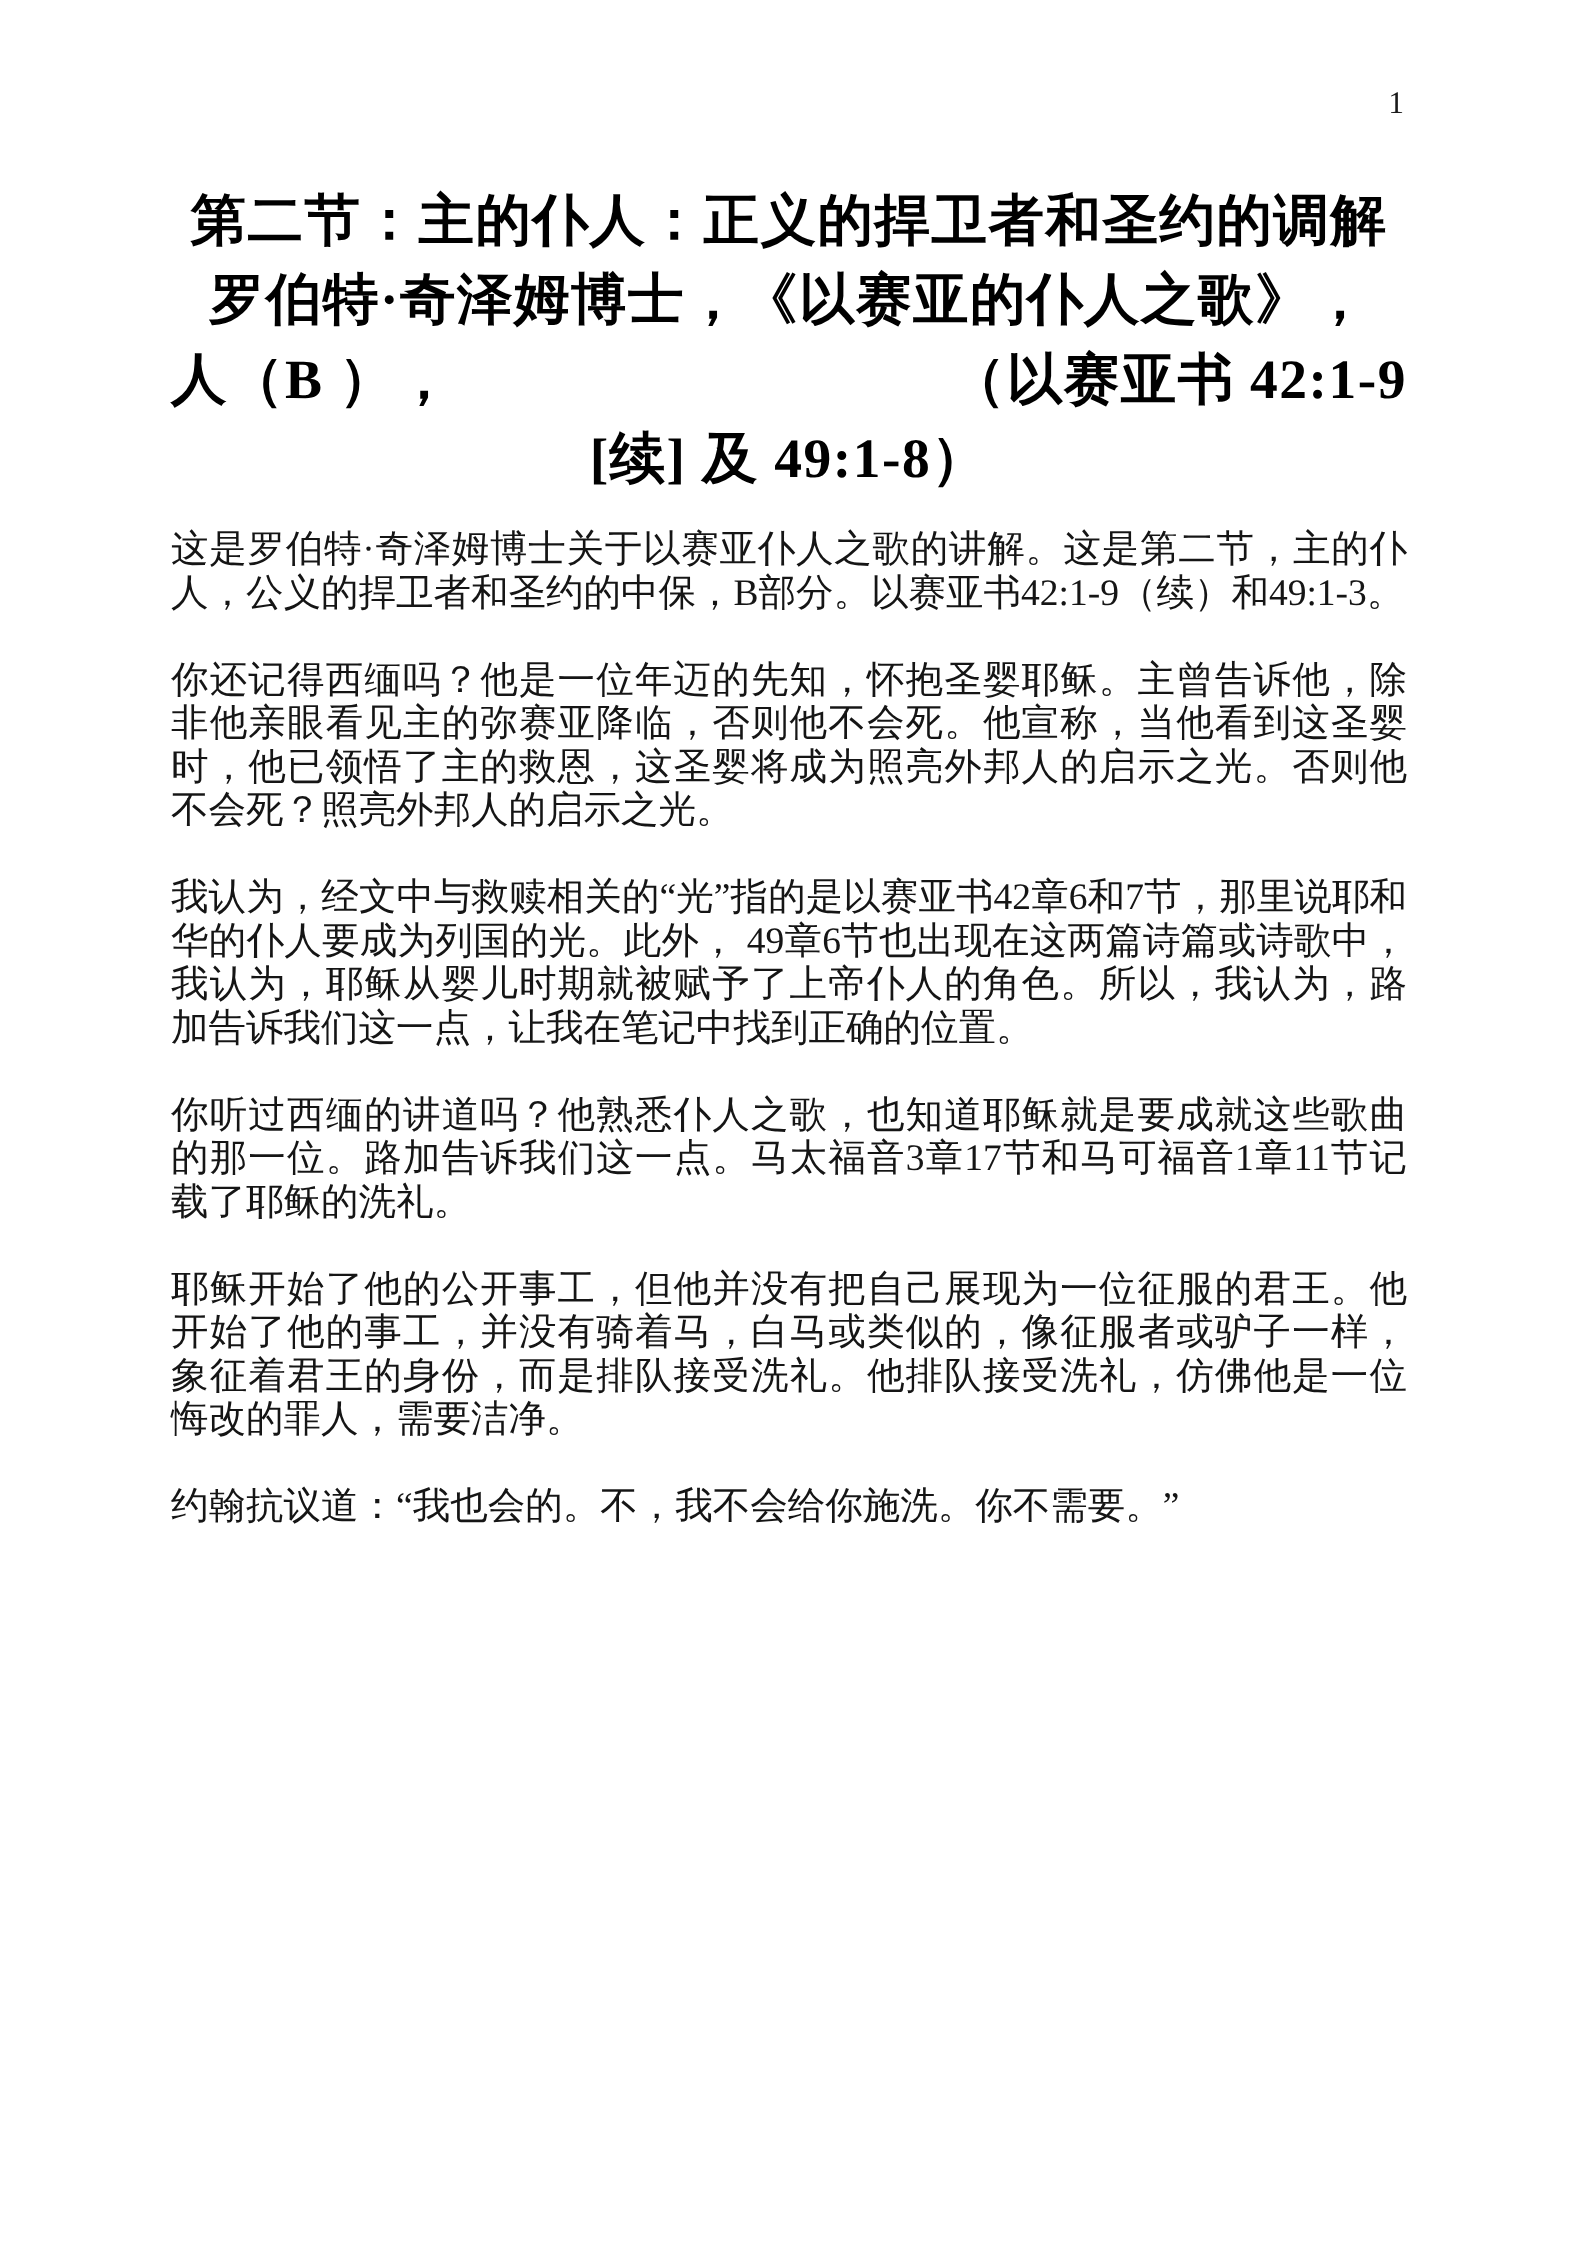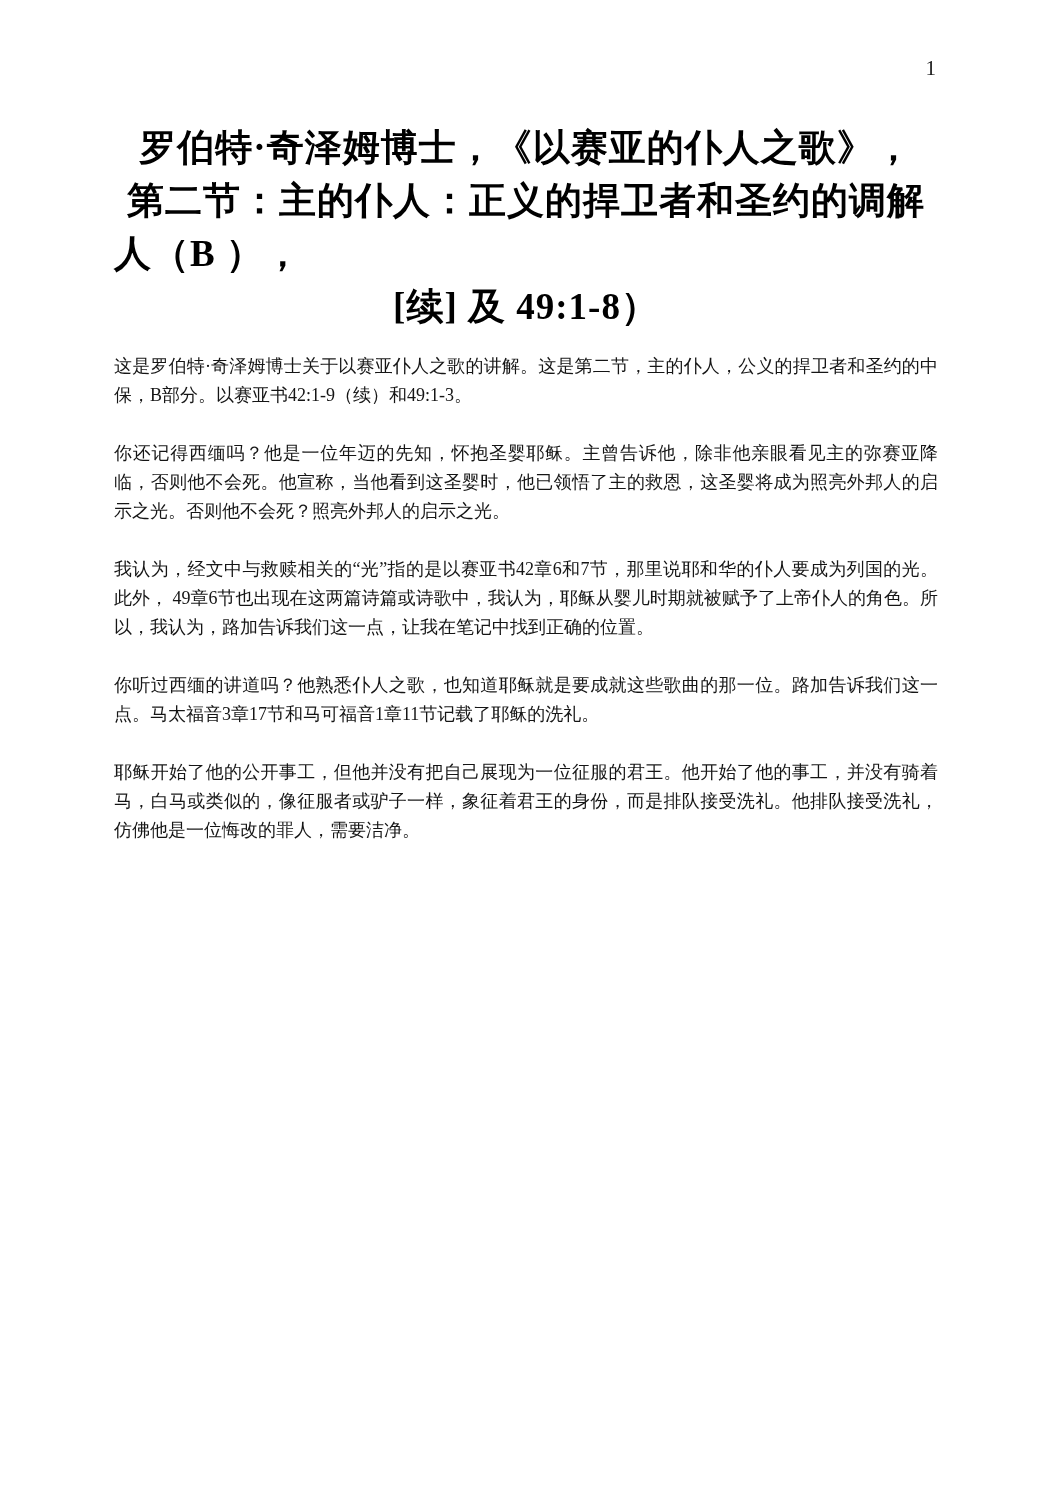--- a/index.html
+++ b/index.html
@@ -47,48 +47,50 @@
     display: flex;
     justify-content: space-between;
     white-space: nowrap;
     gap: 28px;
   }
   .doc-body {
     margin-top: 19px;
   }
   .doc-body p {
     margin: 0 0 29px 0;
-    font-size: 18px;
+    font-size: 25px;
     line-height: 29px;
     text-align: justify;
     text-justify: inter-character;
     color: #151515;
     word-break: break-all;
   }
 </style>
 </head>
 <body>
 
 <div class="page">
 
   <div class="page-number">1</div>
 
   <div class="content">
 
     <div class="doc-title">
+      <div class="title-line">第二节：主的仆人：正义的捍卫者和圣约的调解</div>
       <div class="title-line">罗伯特·奇泽姆博士，《以赛亚的仆人之歌》，</div>
-      <div class="title-line">第二节：主的仆人：正义的捍卫者和圣约的调解</div>
       <div class="title-line-split">
         <span>人（B ），</span>
+        <span>（以赛亚书 42:1-9</span>
       </div>
       <div class="title-line">[续] 及 49:1-8）</div>
     </div>
 
     <div class="doc-body">
       <p>这是罗伯特·奇泽姆博士关于以赛亚仆人之歌的讲解。这是第二节，主的仆人，公义的捍卫者和圣约的中保，B部分。以赛亚书42:1-9（续）和49:1-3。</p>
       <p>你还记得西缅吗？他是一位年迈的先知，怀抱圣婴耶稣。主曾告诉他，除非他亲眼看见主的弥赛亚降临，否则他不会死。他宣称，当他看到这圣婴时，他已领悟了主的救恩，这圣婴将成为照亮外邦人的启示之光。否则他不会死？照亮外邦人的启示之光。</p>
       <p>我认为，经文中与救赎相关的“光”指的是以赛亚书42章6和7节，那里说耶和华的仆人要成为列国的光。此外， 49章6节也出现在这两篇诗篇或诗歌中，我认为，耶稣从婴儿时期就被赋予了上帝仆人的角色。所以，我认为，路加告诉我们这一点，让我在笔记中找到正确的位置。</p>
       <p>你听过西缅的讲道吗？他熟悉仆人之歌，也知道耶稣就是要成就这些歌曲的那一位。路加告诉我们这一点。马太福音3章17节和马可福音1章11节记载了耶稣的洗礼。</p>
       <p>耶稣开始了他的公开事工，但他并没有把自己展现为一位征服的君王。他开始了他的事工，并没有骑着马，白马或类似的，像征服者或驴子一样，象征着君王的身份，而是排队接受洗礼。他排队接受洗礼，仿佛他是一位悔改的罪人，需要洁净。</p>
+      <p>约翰抗议道：“我也会的。不，我不会给你施洗。你不需要。”</p>
     </div>
 
   </div>
 </div>
 
 </body></html>

